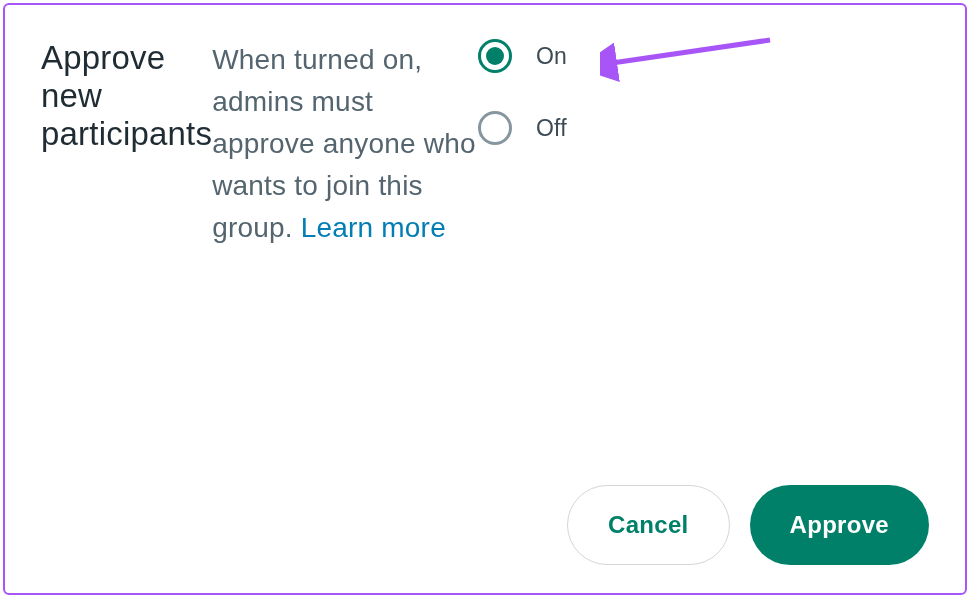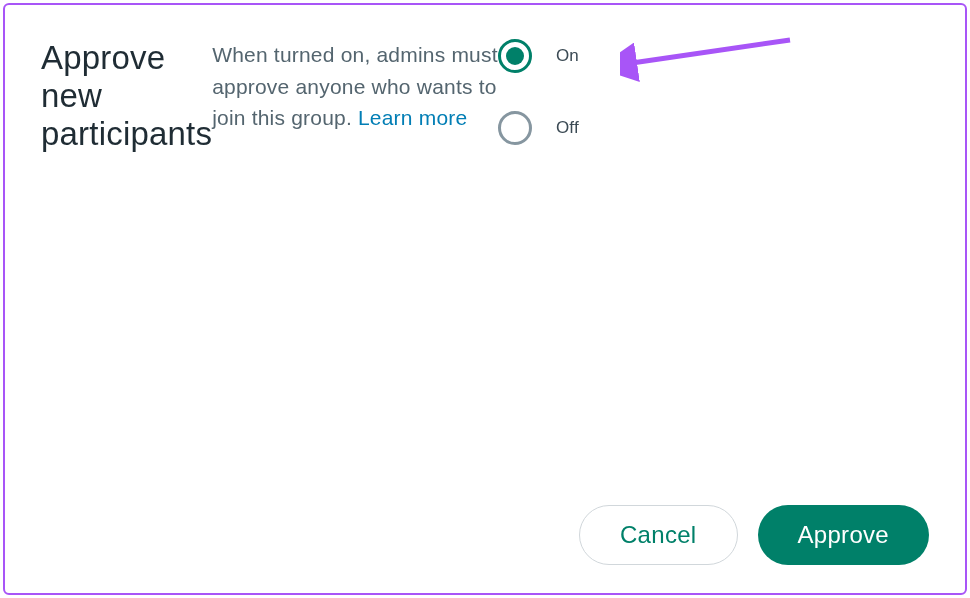--- a/index.html
+++ b/index.html
@@ -27,21 +27,21 @@
       flex-direction: row;
     }
     .title {
       font-size: 33px;
       font-weight: 400;
       color: #1f2c34;
       margin-bottom: 28px;
       letter-spacing: 0.2px;
     }
     .description {
-      font-size: 21px;
+      font-size: 28px;
       line-height: 1.5;
       color: #54656f;
       margin-bottom: 58px;
       letter-spacing: 0.2px;
     }
     .learn-more {
       color: #027eb5;
       cursor: pointer;
     }
     .radio-group {
@@ -69,42 +69,42 @@
     .radio-outer.selected {
       border-color: #008069;
     }
     .radio-inner {
       width: 18px;
       height: 18px;
       border-radius: 50%;
       background: #008069;
     }
     .radio-label {
-      font-size: 17px;
+      font-size: 23px;
       color: #3b4a54;
       letter-spacing: 0.2px;
     }
     .arrow-container {
       position: absolute;
       left: 122px;
       top: -4px;
       pointer-events: none;
     }
     .footer {
       margin-top: auto;
       display: flex;
       justify-content: flex-end;
       gap: 20px;
       padding-top: 40px;
     }
     .btn {
-      padding: 15px 40px;
+      padding: 25px 40px;
       border-radius: 999px;
       font-size: 24px;
-      font-weight: 400;
+      font-weight: 700;
       cursor: pointer;
       letter-spacing: 0.3px;
     }
     .btn-cancel {
       background: #fff;
       color: #008069;
       border: 1.5px solid #d1d7db;
     }
     .btn-confirm {
       background: #008069;

